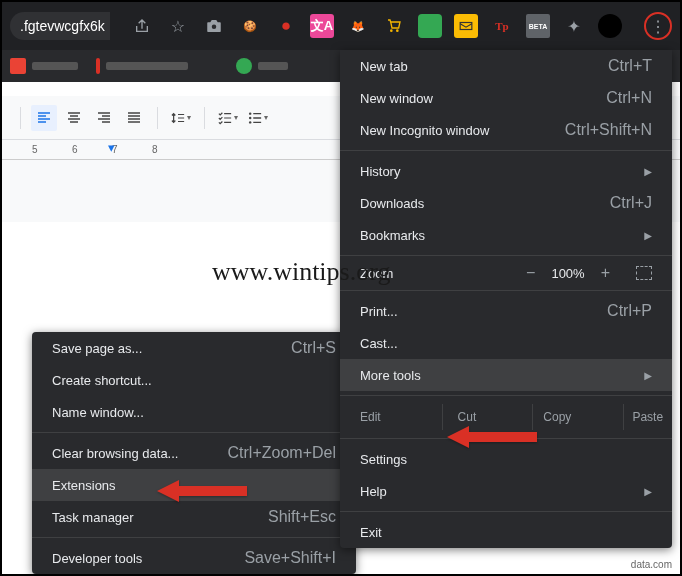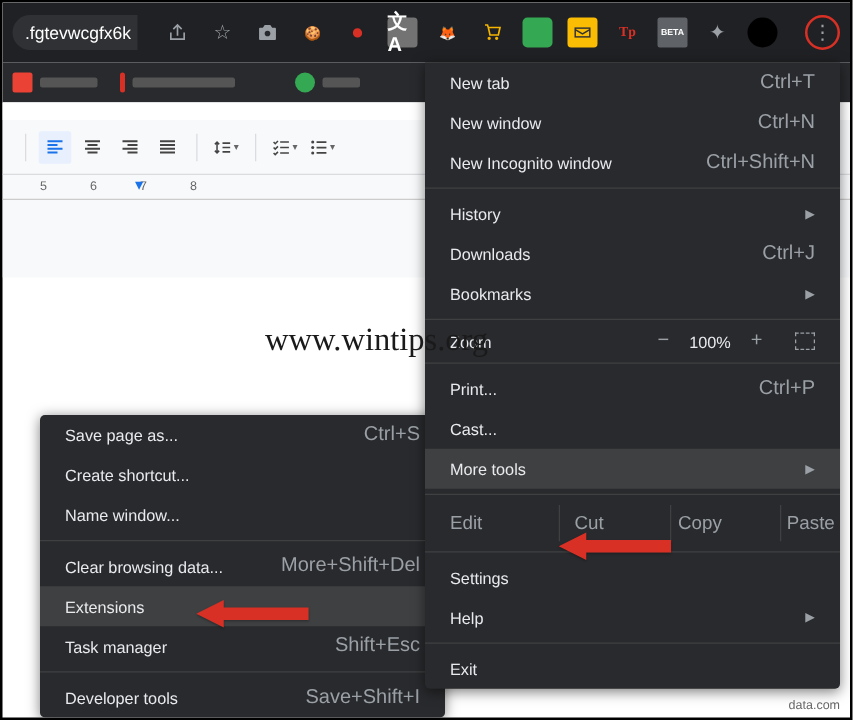--- a/index.html
+++ b/index.html
@@ -32,21 +32,21 @@
   .sub-menu { top: 330px; left: 30px; width: 324px; border-radius: 4px; }
   .menu-row { display: flex; align-items: center; justify-content: space-between; padding: 7px 20px; color: #e8eaed; font-size: 13px; cursor: pointer; min-height: 32px; }
   .menu-row.highlighted { background: #3f4042; }
   .menu-short { color: #9aa0a6; font-size: 16px; }
   .menu-arrow { color: #9aa0a6; font-size: 10px; }
   .menu-sep { height: 1px; background: #3f4042; margin: 4px 0; }
   .zoom-row { display: flex; align-items: center; padding: 4px 20px; color: #e8eaed; font-size: 13px; }
   .zoom-ctrl { display: flex; align-items: center; gap: 16px; margin-left: auto; }
   .zoom-btn { color: #9aa0a6; cursor: pointer; font-size: 16px; }
   .zoom-full { border: 1.5px solid #9aa0a6; border-style: dashed; display: flex; align-items: center; justify-content: center; width: 16px; height: 14px; font-size: 4px; margin-left: 10px; }
-  .edit-row { display: flex; padding: 4px 0; color: #9aa0a6; font-size: 15px; gap: 41px; }
+  .edit-row { display: flex; padding: 4px 0; color: #9aa0a6; font-size: 12px; gap: 41px; }
   .edit-lbl { padding: 6px 20px; }
   .edit-btn { flex: 1; text-align: center; padding: 6px 0; border-left: 1px solid #3f4042; cursor: pointer; }
 
   .arrow-red { position: absolute; z-index: 100; }
   .arrow-svg { filter: drop-shadow(0 1px 1px rgba(0,0,0,0.3)); }
 
   .watermark { position: absolute; top: 255px; left: 210px; font-size: 26px; color: #1a1a1a; font-family: Georgia, serif; z-index: 200; pointer-events: none; }
   .credit { position: absolute; bottom: 4px; right: 8px; font-size: 10px; color: #666; }
 
   svg { display: block; }
@@ -64,21 +64,21 @@
       </div>
     <div class="top-icon">☆</div>
     <div class="top-icon">
         <svg width="18" height="18" viewBox="0 0 24 24" fill="#9aa0a6">
           <path d="M4 7h3l2-3h6l2 3h3a1 1 0 011 1v11a1 1 0 01-1 1H4a1 1 0 01-1-1V8a1 1 0 011-1z"></path>
           <circle cx="12" cy="13" r="3" fill="#292a2d"></circle>
         </svg>
       </div>
     <div class="ext-icon" style="color:#d4a76a">🍪</div>
     <div class="top-icon" style="color:#d93025">⏺</div>
-    <div class="ext-icon" style="background:#737373;color:#fff;font-size:16px">文A</div>
+    <div class="ext-icon" style="background:#ec4899;color:#fff;font-size:13px">文A</div>
     <div class="ext-icon" style="color:#f6851b">🦊</div>
     <div class="ext-icon">
         <svg width="16" height="16" viewBox="0 0 24 24" fill="#f4b400">
           <path d="M7 6h14l-2 9H9L7 6zm0 0L6 3H3m5 17a1 1 0 100-2 1 1 0 000 2zm9 0a1 1 0 100-2 1 1 0 000 2z" stroke="#f4b400" fill="none" stroke-width="2"></path>
         </svg>
       </div>
     <div class="ext-icon" style="background:#34a853;border-radius:4px"></div>
     <div class="ext-icon" style="background:#fbbc04;border-radius:3px">
         <svg width="14" height="10" viewBox="0 0 24 16" fill="none" stroke="#333" stroke-width="2">
           <rect x="2" y="2" width="20" height="12"></rect>
@@ -169,21 +169,21 @@
     </div>
   <div class="menu-row">
       <span>Create shortcut...</span>
     </div>
   <div class="menu-row">
       <span>Name window...</span>
     </div>
   <div class="menu-sep"></div>
   <div class="menu-row">
       <span>Clear browsing data...</span>
-      <span class="menu-short">More+Shift+Del</span>
+      <span class="menu-short">Ctrl+Zoom+Del</span>
     </div>
   <div class="menu-row highlighted">
       <span>Extensions</span>
     </div>
   <div class="menu-row">
       <span>Task manager</span>
       <span class="menu-short">Shift+Esc</span>
     </div>
   <div class="menu-sep"></div>
   <div class="menu-row">

